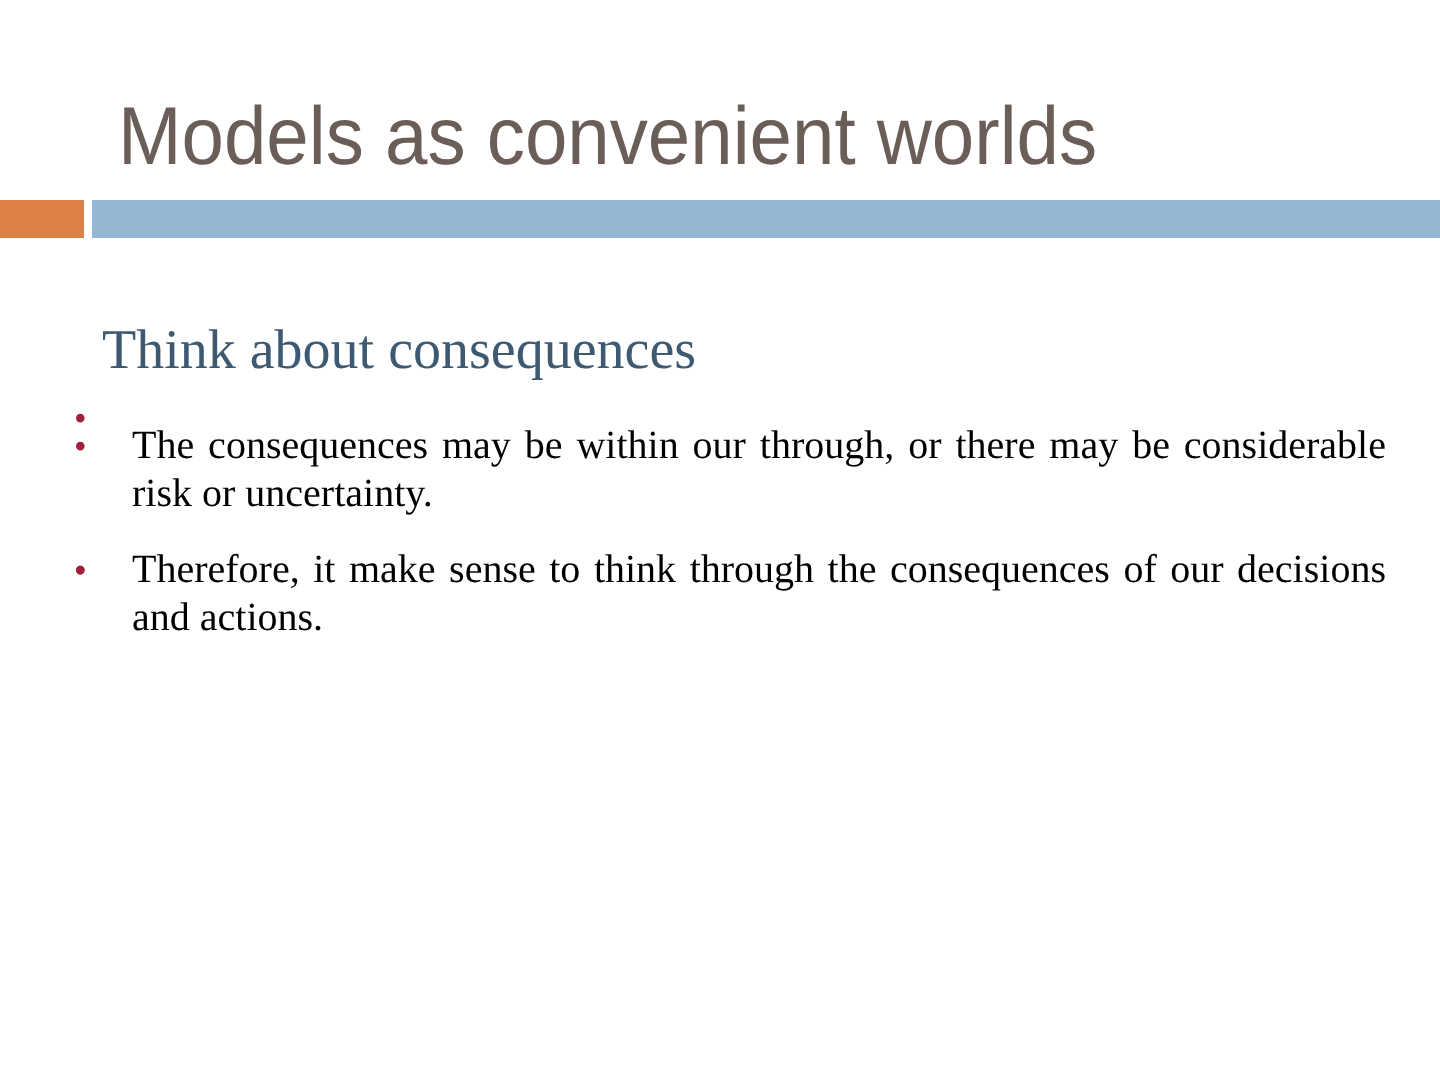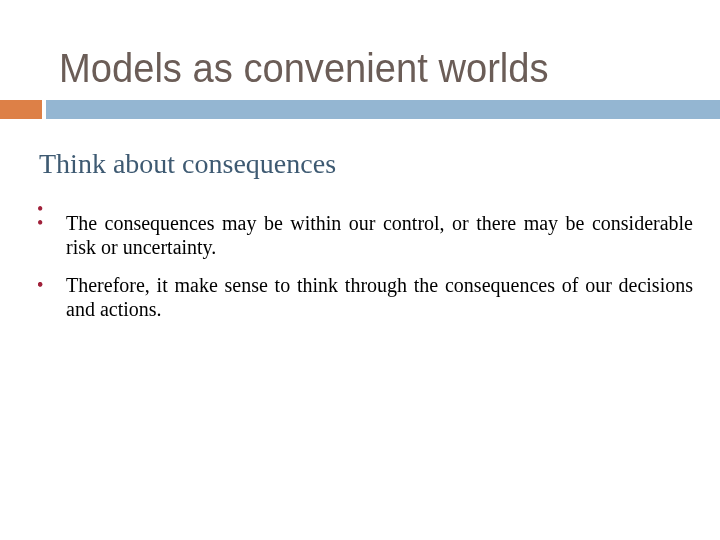--- a/index.html
+++ b/index.html
@@ -39,21 +39,21 @@
     }
     .accent-blue {
       left: 46px;
       right: 0;
       background: #94b6d2;
     }
     .section-heading {
       position: absolute;
       left: 39px;
       top: 146px;
-      margin: 0;
+      margin: 12px;
       font-family: "Liberation Serif", serif;
       font-weight: normal;
       font-size: 28px;
       line-height: 36px;
       color: #3e5a72;
       white-space: nowrap;
     }
     .bullet-list {
       position: absolute;
       left: 0;
@@ -93,21 +93,21 @@
 <div class="accent-bar accent-blue"></div>
 
 <h2 class="section-heading">Think about consequences</h2>
 
 <ul class="bullet-list">
   <li class="bullet-item">
     <span class="bullet-dot">•</span>
   </li>
   <li class="bullet-item">
     <span class="bullet-dot">•</span>
-    <span>The consequences may be within our control, or there may be considerable risk or uncertainty.</span>
+    <span>The consequences may be within our through, or there may be considerable risk or uncertainty.</span>
   </li>
   <li class="bullet-item">
     <span class="bullet-dot">•</span>
   </li>
   <li class="bullet-item">
     <span class="bullet-dot">•</span>
     <span>Therefore, it make sense to think through the consequences of our decisions and actions.</span>
   </li>
 </ul>
 

